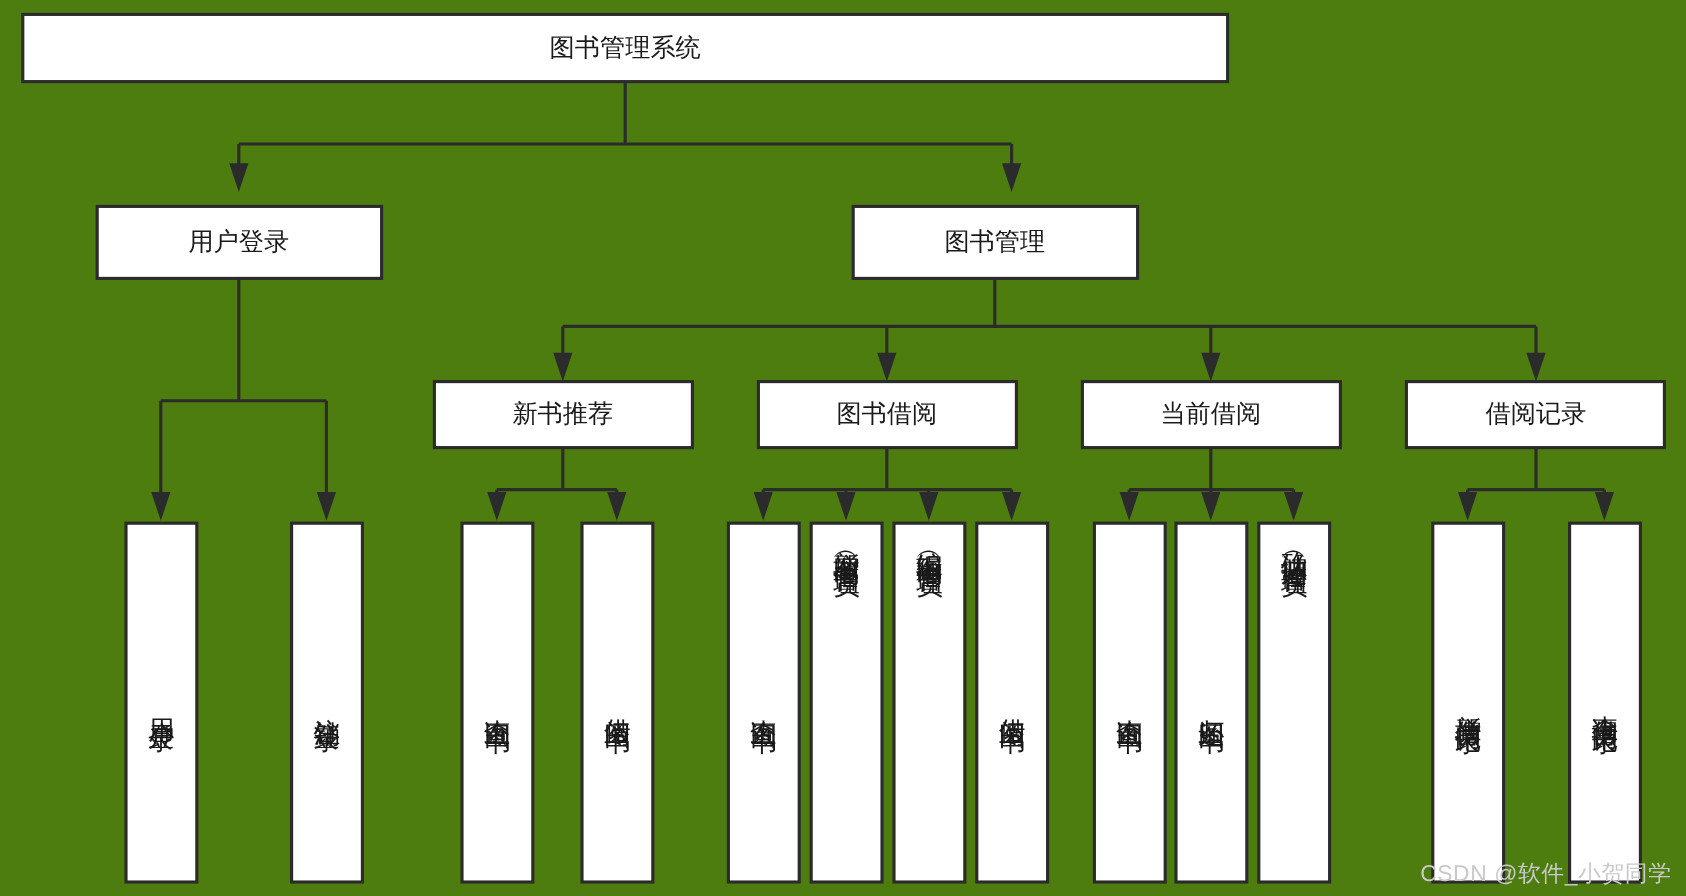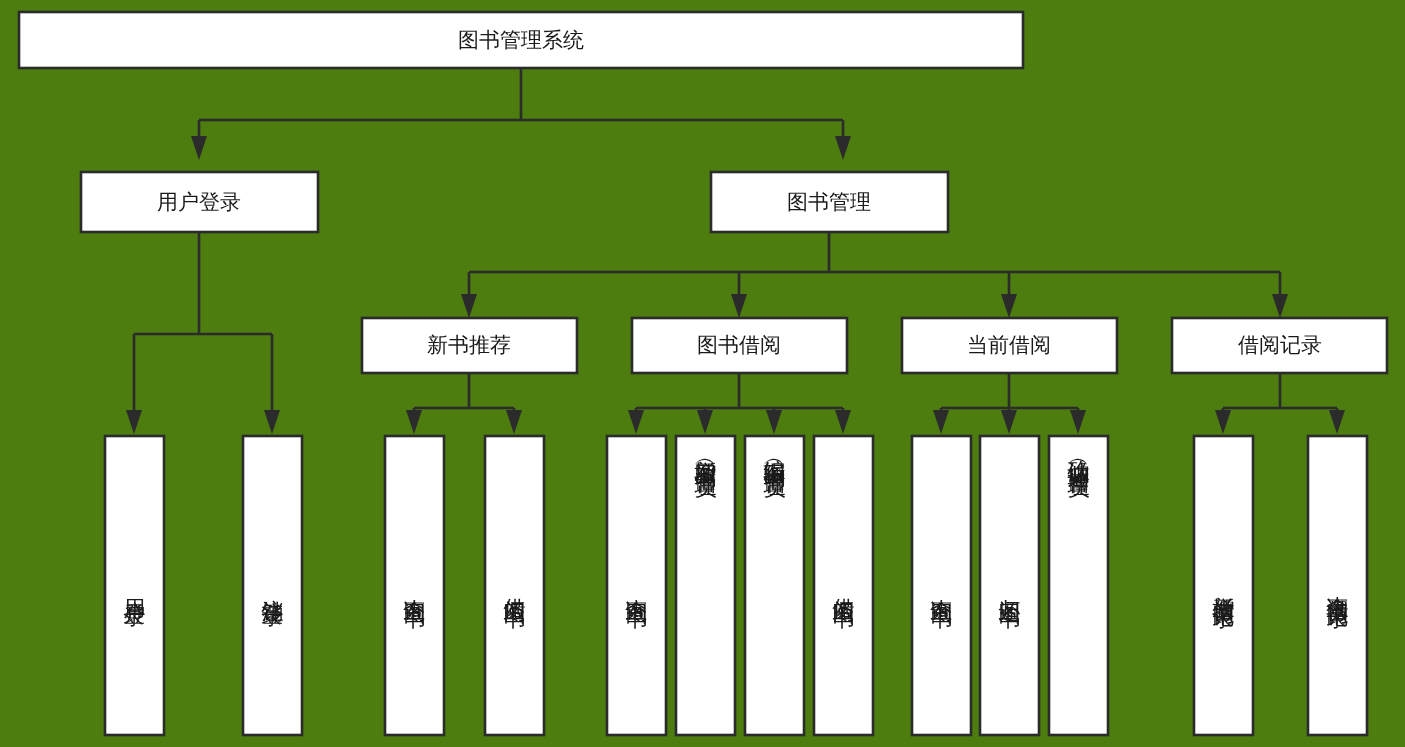--- a/index.html
+++ b/index.html
@@ -248,14 +248,15 @@
     <span class="vert-text" style="margin-top:6px;">确认归还（管理员）</span>
   </div>
 
   <div class="vert-text-wrap" style="left:1194px; top:436px; width:59px; height:299px;">
     <span class="vert-text">新增借阅记录</span>
   </div>
   <div class="vert-text-wrap" style="left:1308px; top:436px; width:59px; height:299px;">
     <span class="vert-text">查询借阅记录</span>
   </div>
 
+  <div class="watermark">CSDN @软件_小贺同学</div>
 
 </div>
 
 </body></html>

